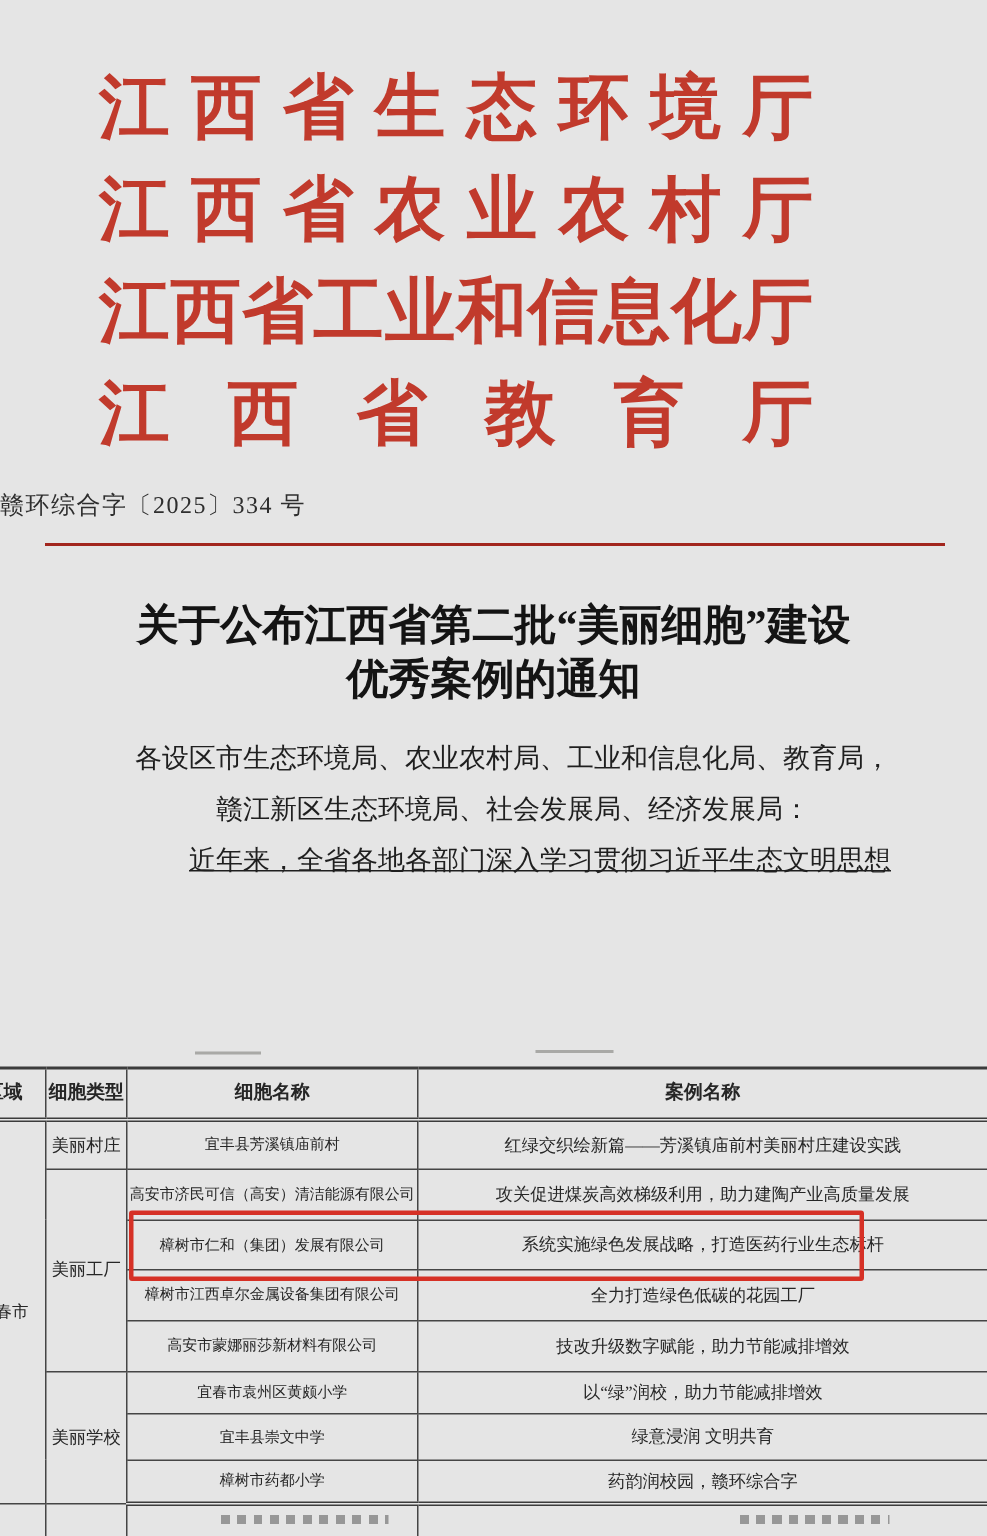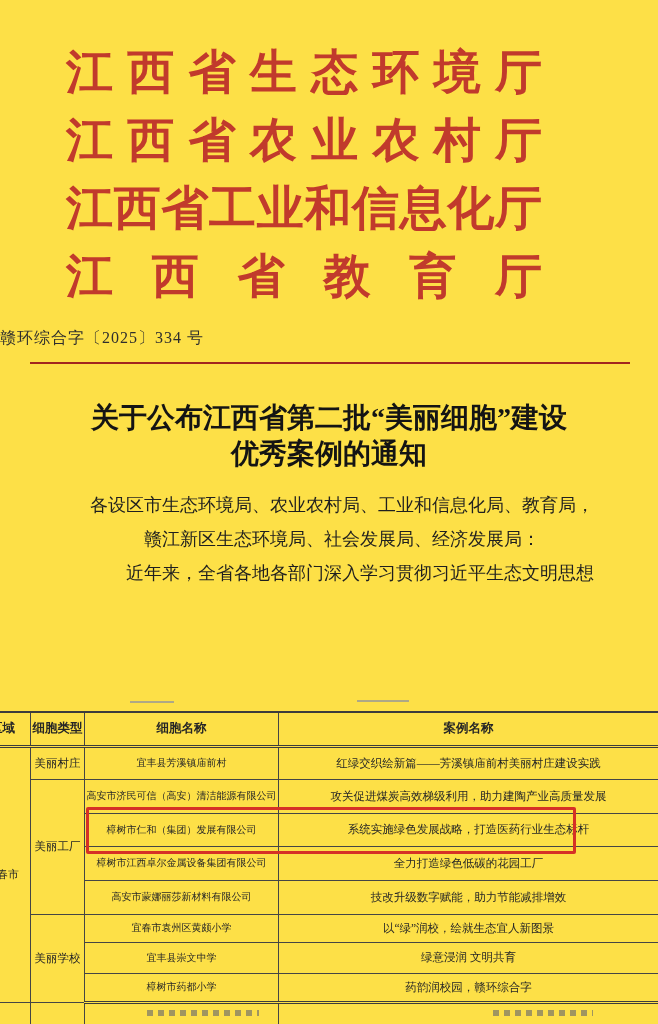--- a/index.html
+++ b/index.html
@@ -1,20 +1,20 @@
 <!DOCTYPE html>
 <html><head>
 <meta charset="utf-8">
 <style>
   html,body{margin:0;padding:0;background:#fdfcfa;}
   #page{
     position:relative;
     width:658px;height:1024px;
     margin:0 auto;
-    background:#fde047;
+    background:#e5e5e5;
     overflow:hidden;
     font-family:"Liberation Serif","DejaVu Serif",serif;
     color:#262626;
   }
   
   .letterhead{
     position:absolute;top:38px;left:66px;width:476px;
   }
   .lh-line{
     font-size:47px;line-height:68px;font-weight:700;
@@ -38,21 +38,21 @@
   .title{
     position:absolute;top:400px;left:0;width:658px;
     text-align:center;font-weight:700;font-size:28px;line-height:36px;color:#141414;
   }
   
   .body-text{
     position:absolute;top:488px;left:82px;width:520px;
     font-size:18px;line-height:34px;color:#1f1f1f;text-align:center;
   }
   .bl{white-space:nowrap;}
-  .bl.indent{text-indent:2em;}
+  .bl.indent{text-indent:2em;text-decoration:underline;}
   
   .frag{position:absolute;height:2px;background:#9a9a96;opacity:.8;}
   .frag1{top:701px;left:130px;width:44px;}
   .frag2{top:700px;left:357px;width:52px;}
   
   table.awards{
     position:absolute;top:711px;left:-26px;
     width:684px;border-collapse:collapse;table-layout:fixed;
     font-family:"Liberation Serif","DejaVu Serif",serif;
   }
@@ -158,21 +158,21 @@
         <td class="name-cell">樟树市江西卓尔金属设备集团有限公司</td>
         <td class="case-cell">全力打造绿色低碳的花园工厂</td>
       </tr>
       <tr class="rh34">
         <td class="name-cell">高安市蒙娜丽莎新材料有限公司</td>
         <td class="case-cell">技改升级数字赋能，助力节能减排增效</td>
       </tr>
       <tr class="rh28">
         <td class="type-cell" rowspan="3">美丽学校</td>
         <td class="name-cell">宜春市袁州区黄颇小学</td>
-        <td class="case-cell">以“绿”润校，绘就生态宜人新图景</td>
+        <td class="case-cell">以“绿”润校，助力节能减排增效</td>
       </tr>
       <tr class="rh31">
         <td class="name-cell">宜丰县崇文中学</td>
         <td class="case-cell">绿意浸润 文明共育</td>
       </tr>
       <tr class="rh29 last-full">
         <td class="name-cell">樟树市药都小学</td>
         <td class="case-cell">药韵润校园，赣环综合字</td>
       </tr>
       <tr class="rh30">

